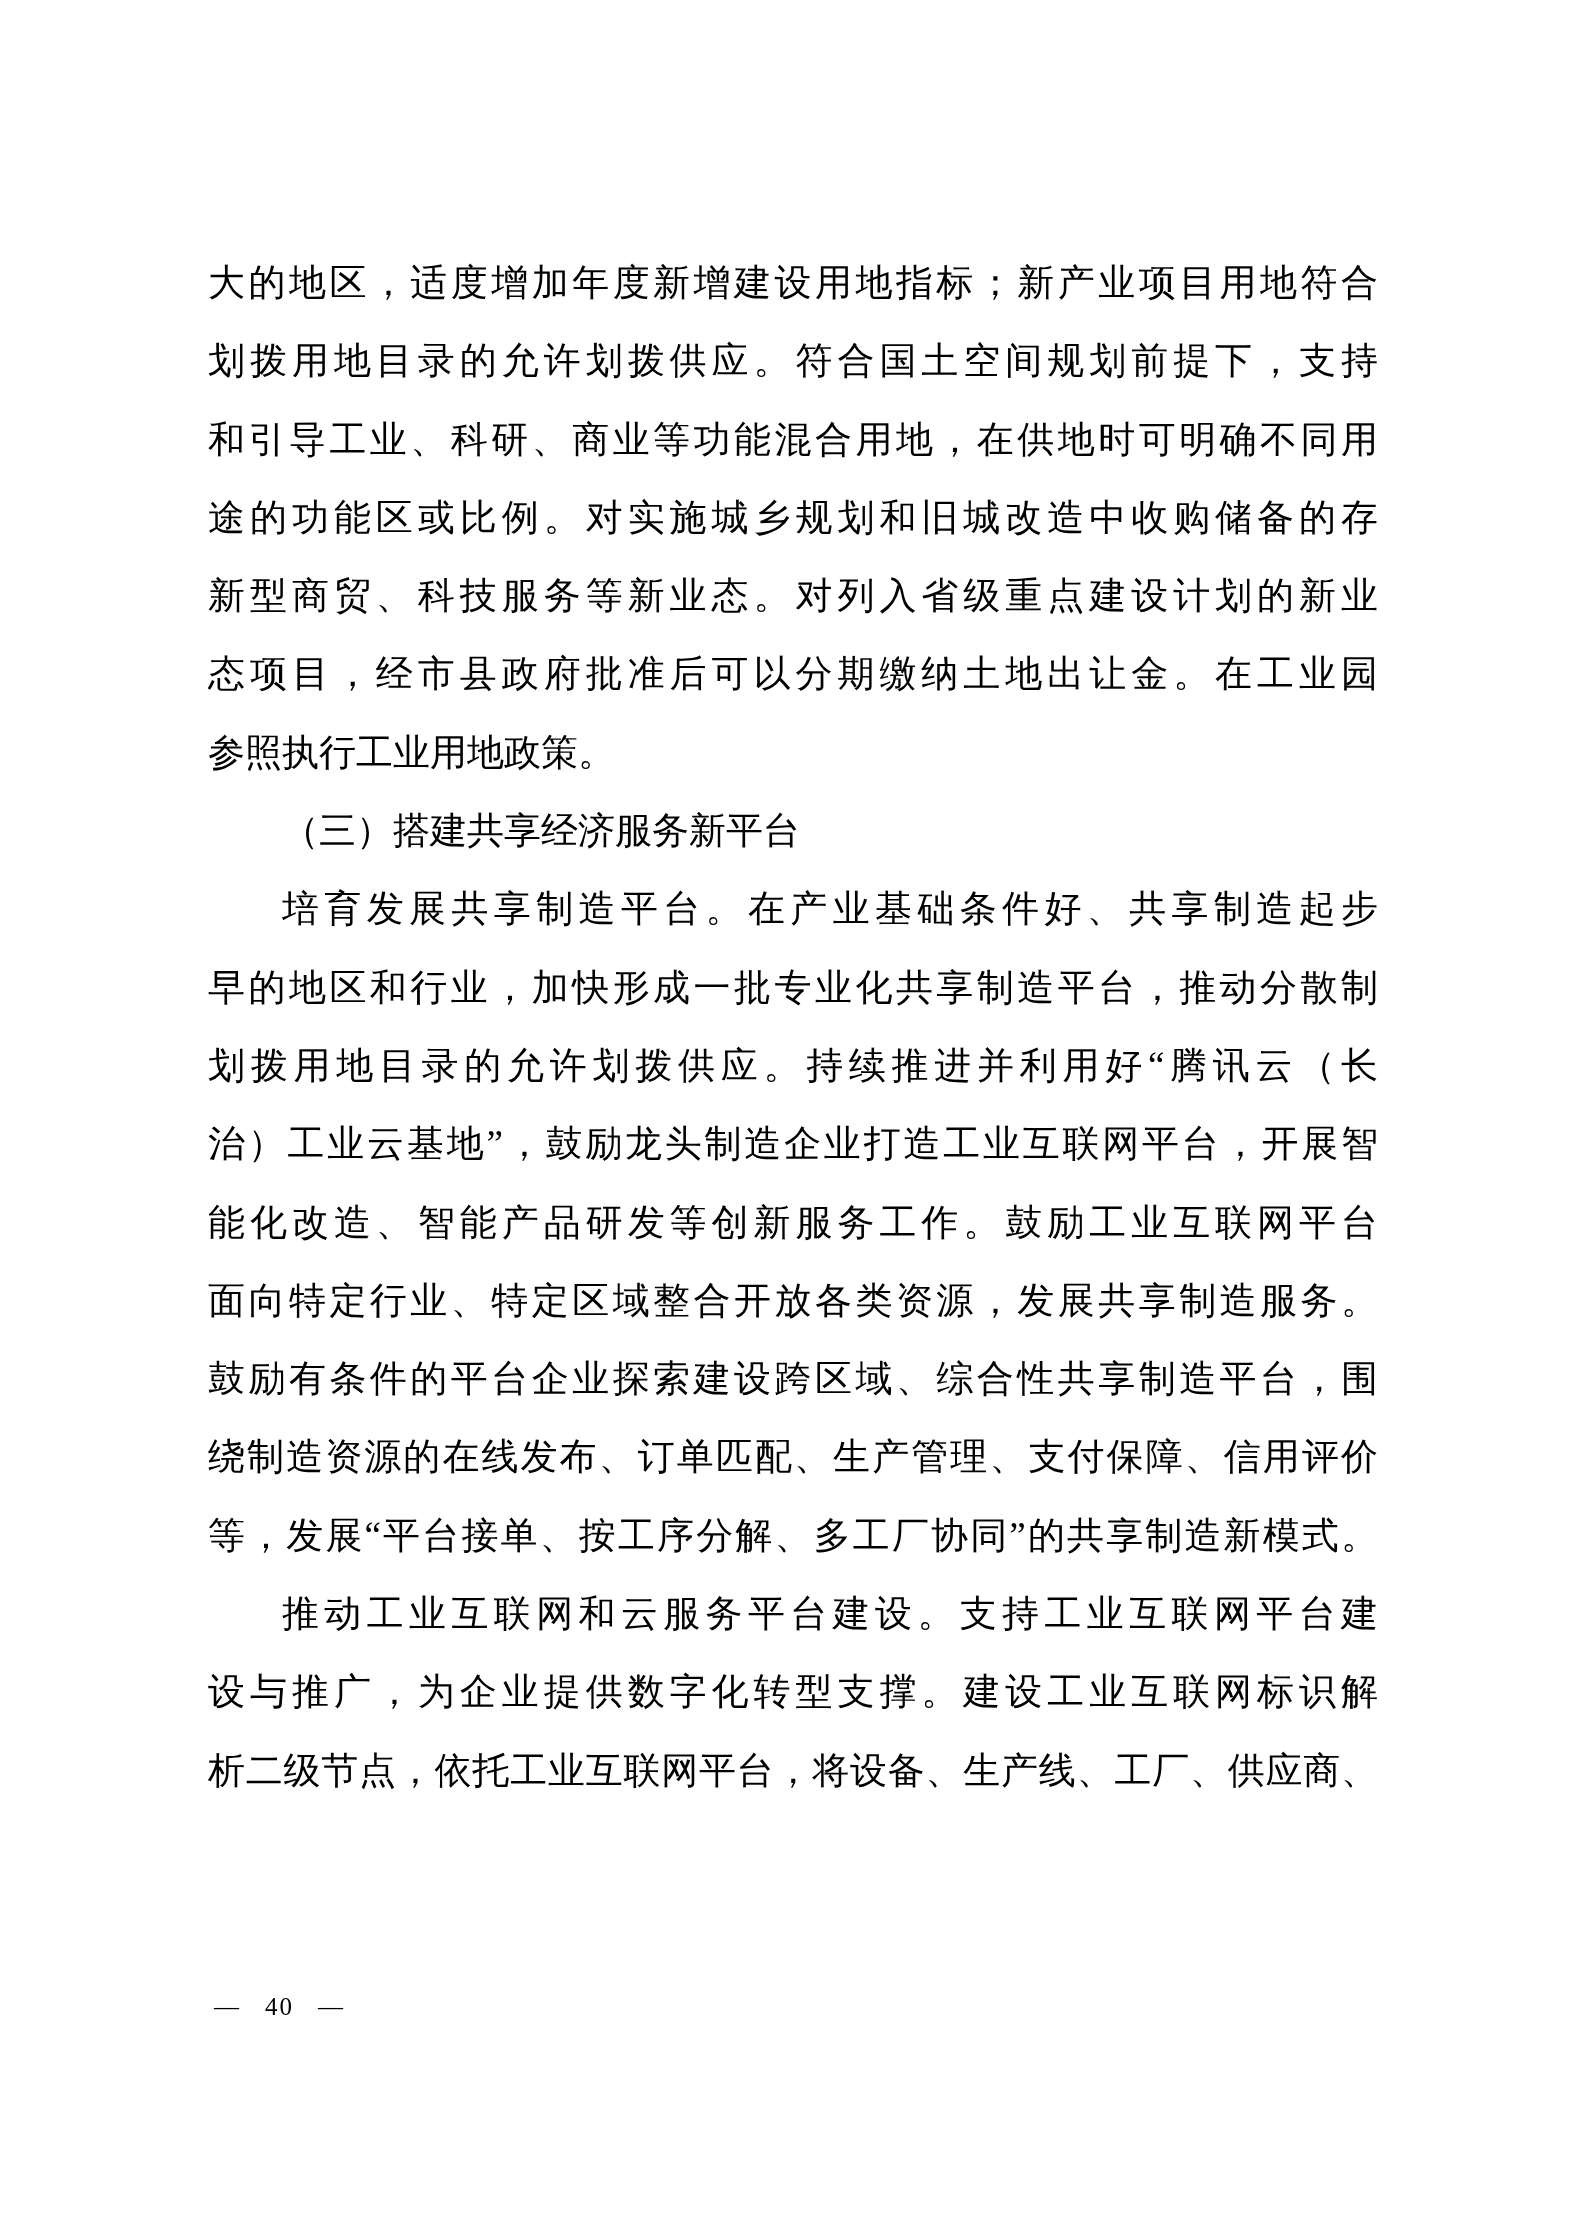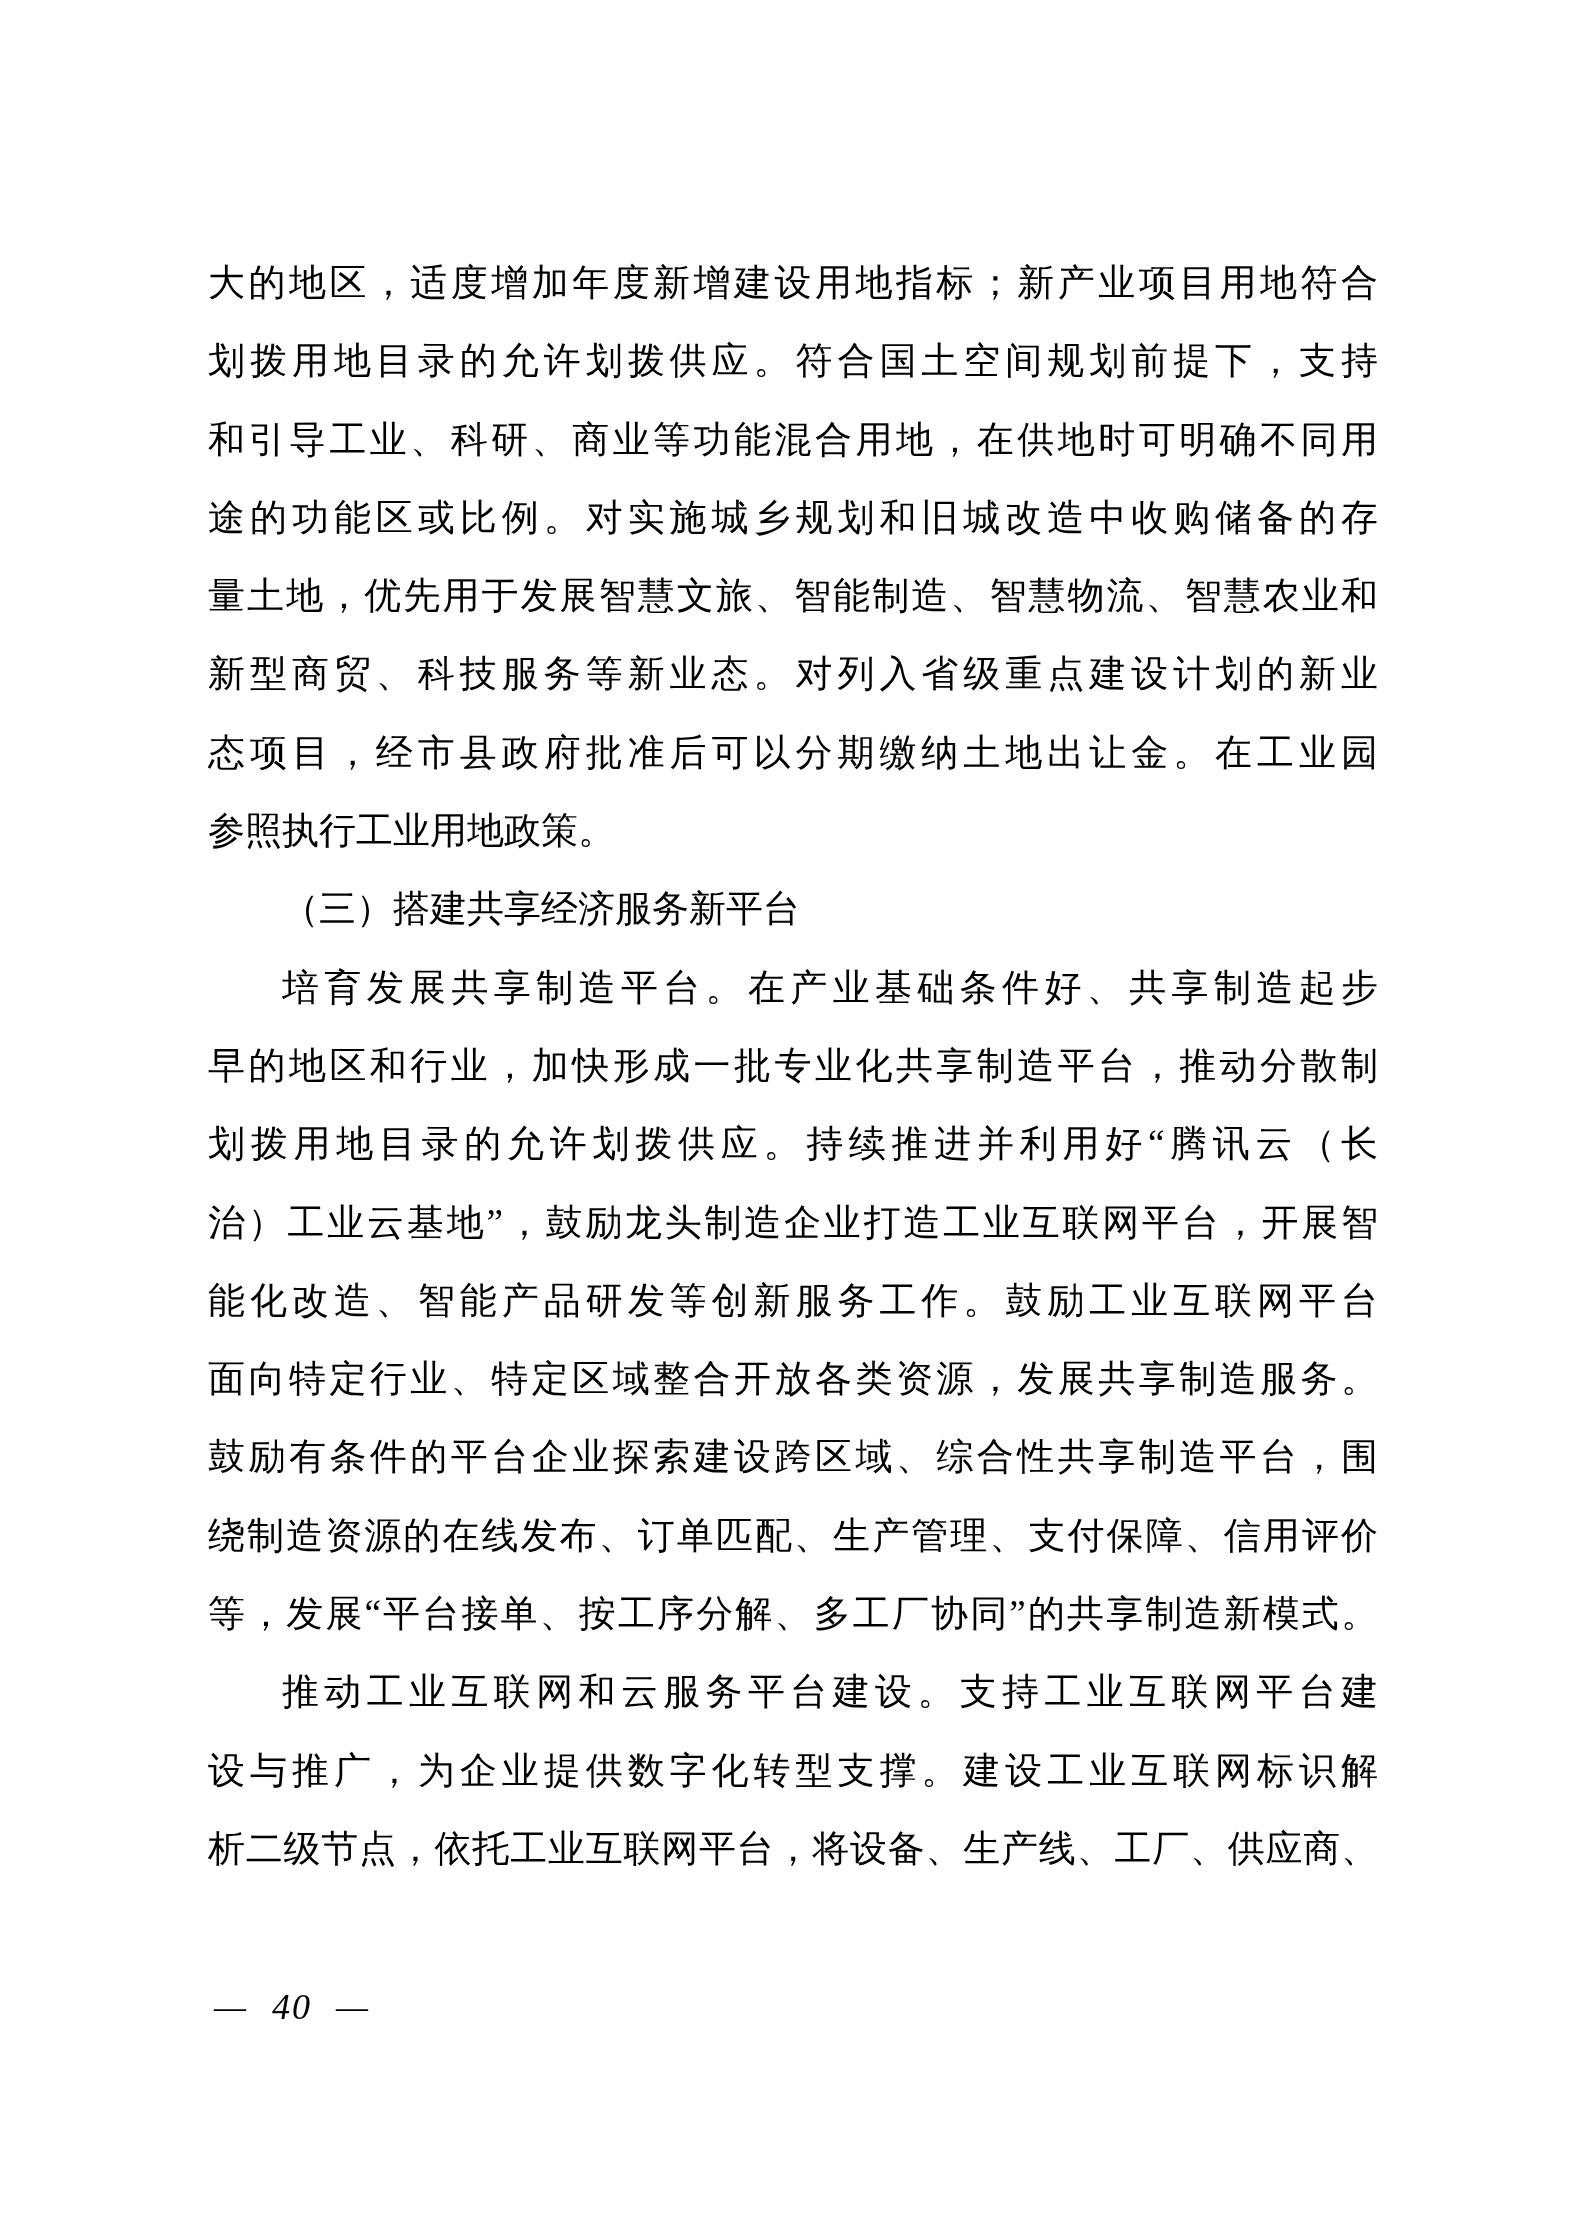--- a/index.html
+++ b/index.html
@@ -40,39 +40,37 @@
   }
   .line.heading {
     font-weight: 400;
   }
   .footer {
     position: absolute;
     left: 214px;
     top: 1985px;
     height: 44px;
     line-height: 44px;
-    font-size: 36px;
+    font-size: 25px;
     letter-spacing: 2px;
     color: #000000;
-    font-style: italic;
   }
   .footer .page-num {
     margin: 0 24px;
   }
 </style>
 </head>
 <body>
 
 <div class="page">
   <div class="text-block" id="lines">
       <div class="line justify">大的地区，适度增加年度新增建设用地指标；新产业项目用地符合</div>
       <div class="line justify">划拨用地目录的允许划拨供应。符合国土空间规划前提下，支持</div>
       <div class="line justify">和引导工业、科研、商业等功能混合用地，在供地时可明确不同用</div>
       <div class="line justify">途的功能区或比例。对实施城乡规划和旧城改造中收购储备的存</div>
-      <div class="line justify">量土地，优先用于发展智慧文旅、智能制造、智慧物流、智慧农业和</div>
       <div class="line justify">新型商贸、科技服务等新业态。对列入省级重点建设计划的新业</div>
       <div class="line justify">态项目，经市县政府批准后可以分期缴纳土地出让金。在工业园</div>
       <div class="line">参照执行工业用地政策。</div>
       <div class="line indent heading">（三）搭建共享经济服务新平台</div>
       <div class="line justify indent">培育发展共享制造平台。在产业基础条件好、共享制造起步</div>
       <div class="line justify">早的地区和行业，加快形成一批专业化共享制造平台，推动分散制</div>
       <div class="line justify">划拨用地目录的允许划拨供应。持续推进并利用好“腾讯云（长</div>
       <div class="line justify">治）工业云基地”，鼓励龙头制造企业打造工业互联网平台，开展智</div>
       <div class="line justify">能化改造、智能产品研发等创新服务工作。鼓励工业互联网平台</div>
       <div class="line justify">面向特定行业、特定区域整合开放各类资源，发展共享制造服务。</div>

